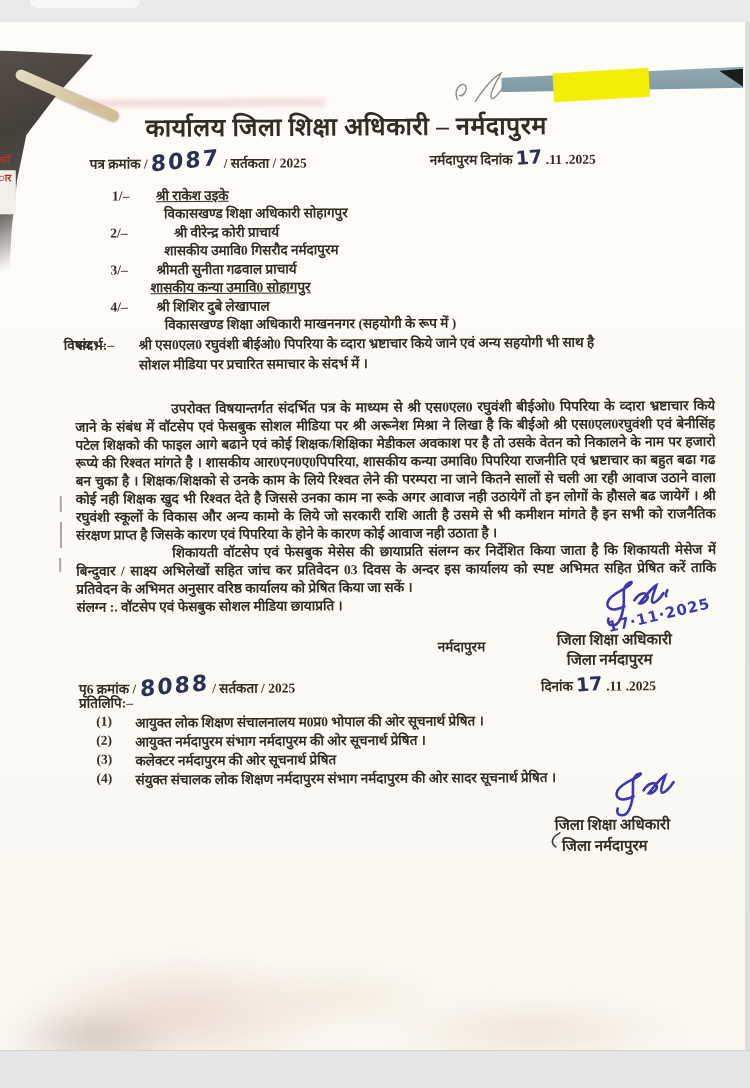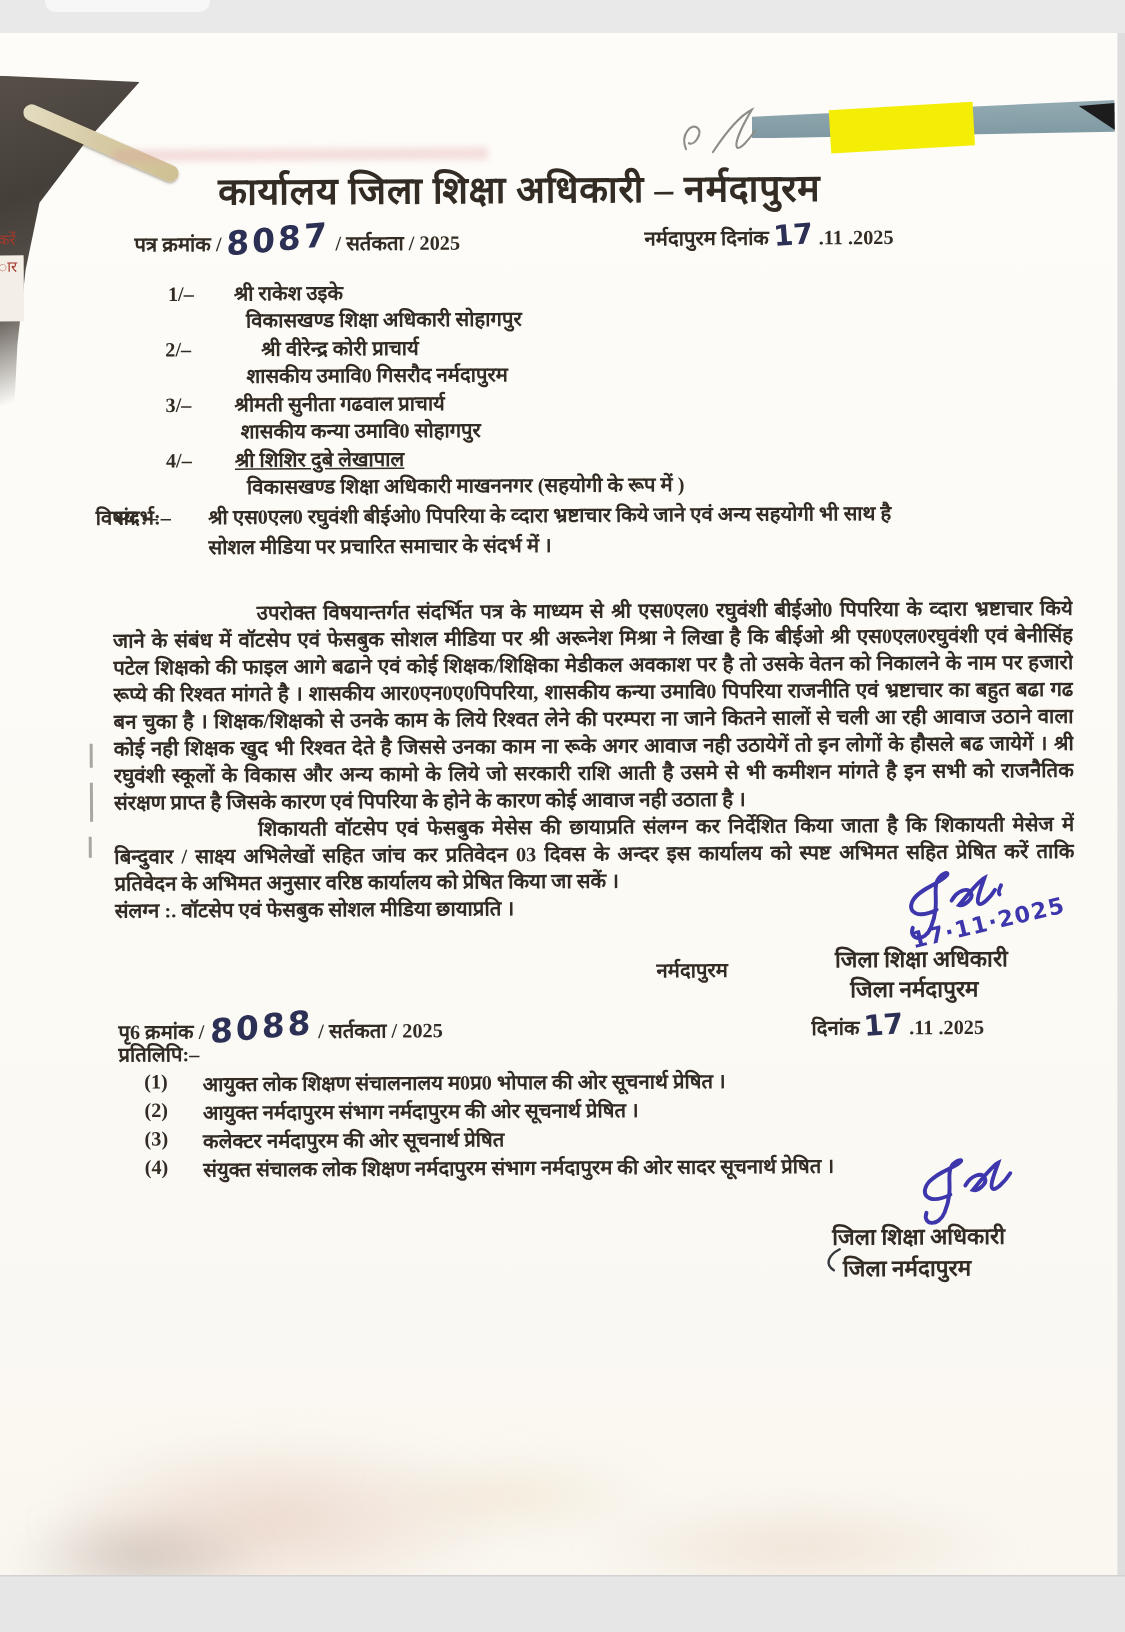--- a/index.html
+++ b/index.html
@@ -14,21 +14,21 @@
          background:linear-gradient(180deg,#fdfcf8 0%,#fbfaf5 60%,#faf7f0 100%);}
   .right-margin{position:absolute;left:745px;top:22px;width:5px;height:1028px;background:#dedede;}
   .content{position:absolute;left:0;top:0;width:745px;height:1028px;transform:rotate(-0.35deg);color:#332c24;}
   
   .dark-corner{position:absolute;left:0;top:26px;width:96px;height:250px;
      background:linear-gradient(160deg,#575049 0%,#453f3a 30%,#59524c 55%,rgba(90,82,76,0) 78%);
      clip-path:polygon(0 0,100% 2%,62% 18%,30% 34%,20% 52%,14% 72%,10% 100%,0 100%);}
   .rope{position:absolute;left:14px;top:66px;width:112px;height:11px;background:linear-gradient(90deg,#e4dcc0,#d6caa4,#cfc093);
      border-radius:6px;transform:rotate(24deg);box-shadow:0 1px 2px rgba(80,70,50,.5);}
   .margin-chip{position:absolute;left:0;top:146px;width:18px;height:44px;background:#f3efe6;}
-  .margin-frag{position:absolute;font-size:10px;color:#a8392c;font-weight:normal;}
+  .margin-frag{position:absolute;font-size:10px;color:#a8392c;font-weight:bold;}
   .teal-band{position:absolute;left:504px;top:47px;width:242px;height:24px;background:linear-gradient(180deg,#93aab2,#7e99a2);
      clip-path:polygon(0 40%,100% 0,100% 88%,0 100%);}
   .teal-notch{position:absolute;left:722px;top:49px;width:24px;height:18px;background:#1c1c1c;
      clip-path:polygon(0 10%,100% 0,100% 100%);}
   .sticker{position:absolute;left:556px;top:50px;width:96px;height:29px;background:#f4ee07;transform:rotate(-3deg);}
   .pink-streak{position:absolute;left:78px;top:76px;width:250px;height:8px;background:rgba(224,158,158,.32);filter:blur(2px);}
   .smudge{position:absolute;border-radius:50%;filter:blur(10px);}
   .dash-mark{position:absolute;width:2px;background:rgba(70,65,60,.45);}
   
   .t{position:absolute;white-space:nowrap;}
@@ -84,33 +84,33 @@
         <span>/ सर्तकता / 2025</span>
       </div>
       <div class="t small" style="left:432px;top:125px;">
         <span>नर्मदापुरम दिनांक</span>
         <span class="hand hand-day">17</span>
         <span>.11 .2025</span>
       </div>
 
       <div>
         <div class="t small addr-num" style="left:114px;top:165px;">1/–</div>
-        <div class="t small" style="left:158px;top:163px;">श्री राकेश उइके</div>
+        <div class="t small" style="left:158px;top:163px;text-decoration:underline;">श्री राकेश उइके</div>
         <div class="t small" style="left:166px;top:181px;">विकासखण्ड शिक्षा अधिकारी सोहागपुर</div>
 
         <div class="t small addr-num" style="left:112px;top:202px;">2/–</div>
         <div class="t small" style="left:176px;top:200px;">श्री वीरेन्द्र कोरी प्राचार्य</div>
         <div class="t small" style="left:166px;top:218px;">शासकीय उमावि0 गिसरौद नर्मदापुरम</div>
 
         <div class="t small addr-num" style="left:112px;top:239px;">3/–</div>
         <div class="t small" style="left:158px;top:237px;">श्रीमती सुनीता गढवाल प्राचार्य</div>
-        <div class="t small" style="left:162px;top:255px;">शासकीय कन्या उमावि0 सोहागपुर</div>
+        <div class="t small" style="left:152px;top:255px;text-decoration:underline;">शासकीय कन्या उमावि0 सोहागपुर</div>
 
         <div class="t small addr-num" style="left:112px;top:276px;">4/–</div>
-        <div class="t small" style="left:158px;top:274px;text-decoration:underline;">श्री शिशिर दुबे  लेखापाल</div>
+        <div class="t small" style="left:158px;top:274px;">श्री शिशिर दुबे  लेखापाल</div>
         <div class="t small" style="left:166px;top:292px;">विकासखण्ड शिक्षा अधिकारी माखननगर  (सहयोगी के रूप में )</div>
       </div>
 
       <div class="t small" style="left:65px;top:312px;">विषय :–</div>
       <div class="t small" style="left:140px;top:312px;max-width:580px;white-space:normal;">श्री एस0एल0 रघुवंशी बीईओ0 पिपरिया के व्दारा भ्रष्टाचार किये जाने एवं अन्य सहयोगी भी साथ है</div>
       <div class="t small" style="left:78px;top:312px;">संदर्भ:–</div>
       <div class="t small" style="left:140px;top:332px;">सोशल मीडिया पर प्रचारित समाचार के संदर्भ में ।</div>
 
       <div class="body-flow">
         <p>उपरोक्त विषयान्तर्गत संदर्भित पत्र के माध्यम से श्री एस0एल0 रघुवंशी बीईओ0 पिपरिया के व्दारा भ्रष्टाचार किये जाने के संबंध में वॉटसेप एवं फेसबुक सोशल मीडिया पर  श्री अरूनेश मिश्रा  ने लिखा है कि बीईओ श्री एस0एल0रघुवंशी एवं बेनीसिंह पटेल शिक्षको की फाइल आगे बढाने एवं कोई शिक्षक/शिक्षिका मेडीकल अवकाश पर है तो उसके वेतन को निकालने के नाम पर हजारो रूप्ये की रिश्वत मांगते है । शासकीय आर0एन0ए0पिपरिया, शासकीय कन्या उमावि0 पिपरिया राजनीति एवं भ्रष्टाचार का बहुत बढा गढ बन चुका है । शिक्षक/शिक्षको से उनके काम के लिये रिश्वत लेने की परम्परा ना जाने कितने सालों से चली आ रही  आवाज उठाने वाला कोई नही शिक्षक खुद भी रिश्वत देते है जिससे उनका काम ना रूके अगर आवाज नही उठायेगें तो इन लोगों के हौसले बढ जायेगें । श्री रघुवंशी स्कूलों के विकास और अन्य कामो के लिये जो सरकारी राशि आती है उसमे से भी कमीशन मांगते है इन सभी को राजनैतिक संरक्षण प्राप्त है जिसके कारण एवं पिपरिया के होने के कारण कोई आवाज नही उठाता है ।</p>

